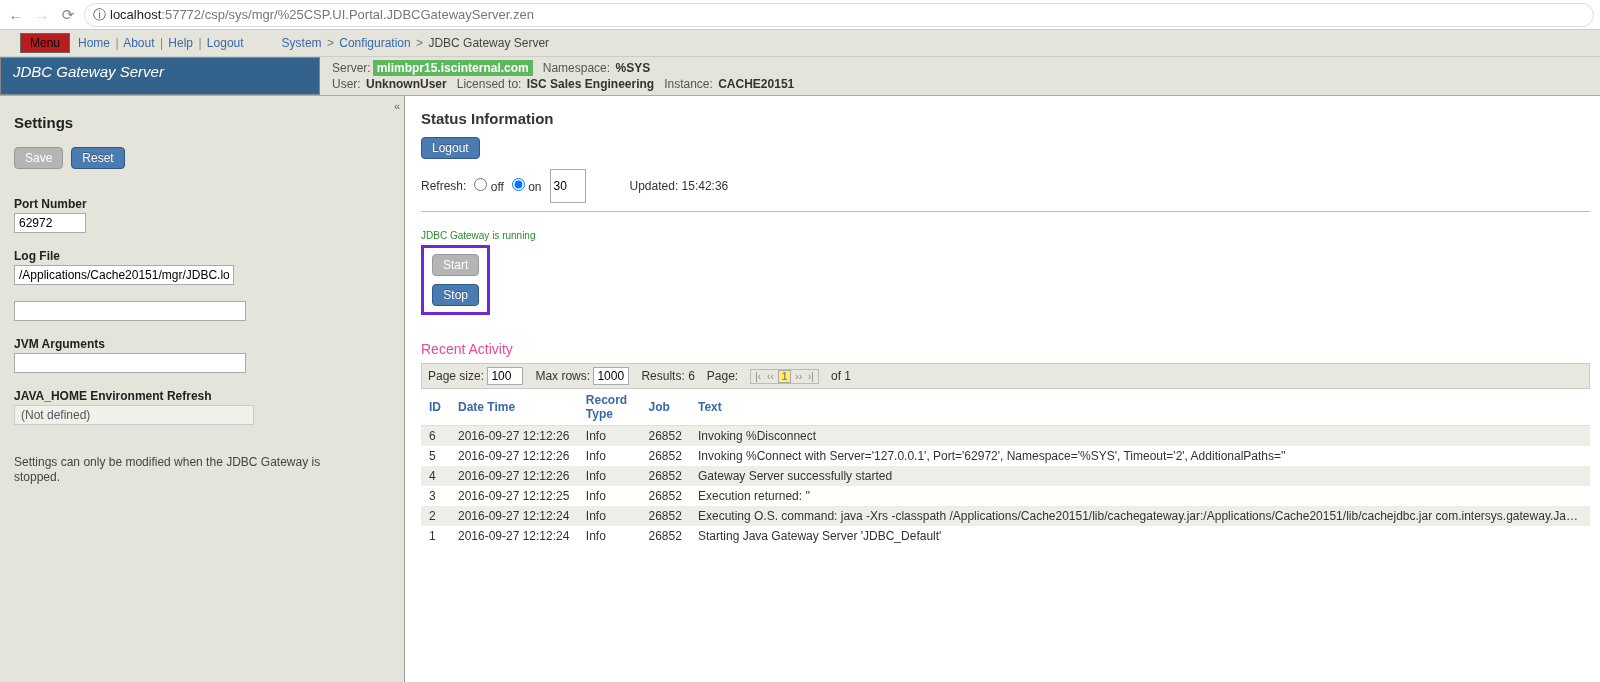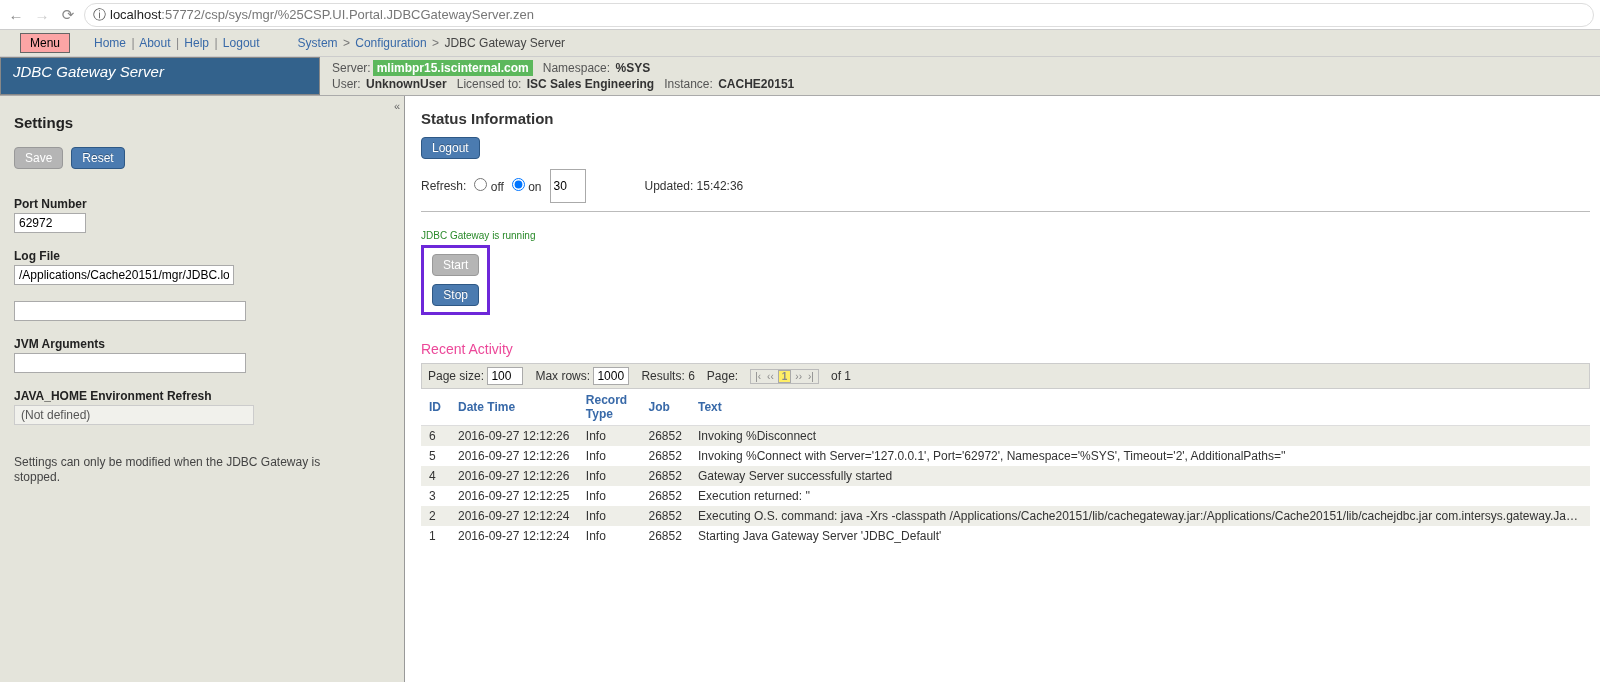--- a/index.html
+++ b/index.html
@@ -4,21 +4,21 @@
 <style>
 * { box-sizing: border-box; margin: 0; padding: 0; }
 body { font-family: Arial, Helvetica, sans-serif; font-size: 12px; color: #333; background: #fff; width: 1600px; }
 .browser-bar { display: flex; align-items: center; height: 30px; border-bottom: 1px solid #ccc; padding: 0 6px; gap: 6px; background: #fff; }
 .browser-bar .nav-icon { width: 20px; height: 20px; display: flex; align-items: center; justify-content: center; color: #888; font-size: 15px; cursor: pointer; }
 .url-wrap { flex: 1; display: flex; align-items: center; border: 1px solid #ddd; border-radius: 12px; padding: 2px 8px; font-size: 13px; color: #444; }
 .url-wrap .info { margin-right: 4px; color: #555; }
 .url-host { color: #222; }
 .url-rest { color: #777; }
 .top-nav { display: flex; align-items: center; background: #e4e4db; border-bottom: 1px solid #ccc; font-size: 12px; padding: 3px 10px 3px 20px; }
-.top-nav .menu-btn { background: #fca5a5; border: 1px solid #666; padding: 2px 9px; margin-right: 24px; cursor: pointer; font-size: 12px; }
+.top-nav .menu-btn { background: #b91c1c; border: 1px solid #666; padding: 2px 9px; margin-right: 8px; cursor: pointer; font-size: 12px; }
 .links a, .links span { color: #3869a8; text-decoration: none; }
 .links .sep { color: #888; margin: 0 2px; }
 .breadcrumb { margin-left: 38px; color: #3869a8; }
 .breadcrumb .chev { color: #777; margin: 0 2px; }
 .breadcrumb .cur { color: #444; }
 .header-row { display: flex; background: #e4e4db; border-bottom: 1px solid #aaa; }
 .title-box { background: #33628c; color: #fff; padding: 5px 12px; font-size: 15px; font-style: italic; width: 320px; border: 1px solid #888; }
 .meta { padding: 3px 12px; font-size: 12px; line-height: 16px; }
 .meta .lbl { color: #555; margin-right: 2px; }
 .meta .server-badge { background: #5cb85c; color: #fff; padding: 1px 4px; font-weight: bold; }
@@ -137,21 +137,21 @@
   </div>
 
   <div class="content">
     <h2>Status Information</h2>
     <button class="blue-btn">Logout</button>
     <div class="refresh-row">
       <span>Refresh:</span>
       <label><input type="radio" name="r" style=""> <span>off</span></label>
       <label><input type="radio" name="r" checked="" style=""> <span>on</span></label>
       <input type="text" value="30" style="">
-      <span style="margin-left:31px;padding-left:20px;"><span>Updated:</span> <span>15:42:36</span></span>
+      <span style="margin-left:16px;padding-left:20px;"><span>Updated:</span> <span>15:42:36</span></span>
     </div>
     <div class="hr"></div>
     <div class="status-line">JDBC Gateway is running</div>
     <div class="startstop">
       <button class="gray-btn">Start</button>
       <button class="blue-btn">Stop</button>
     </div>
 
     <div class="section-title">Recent Activity</div>
 

